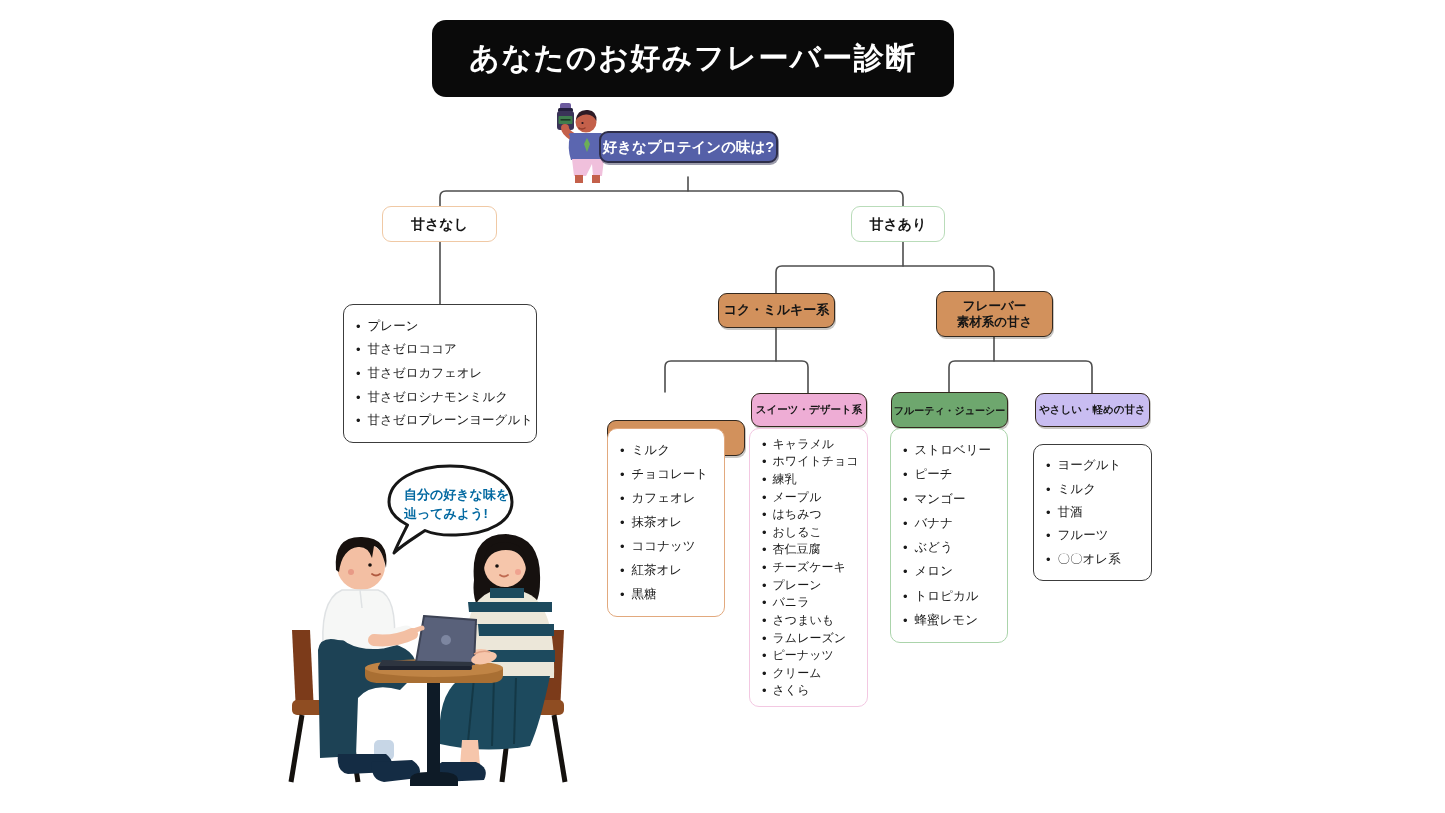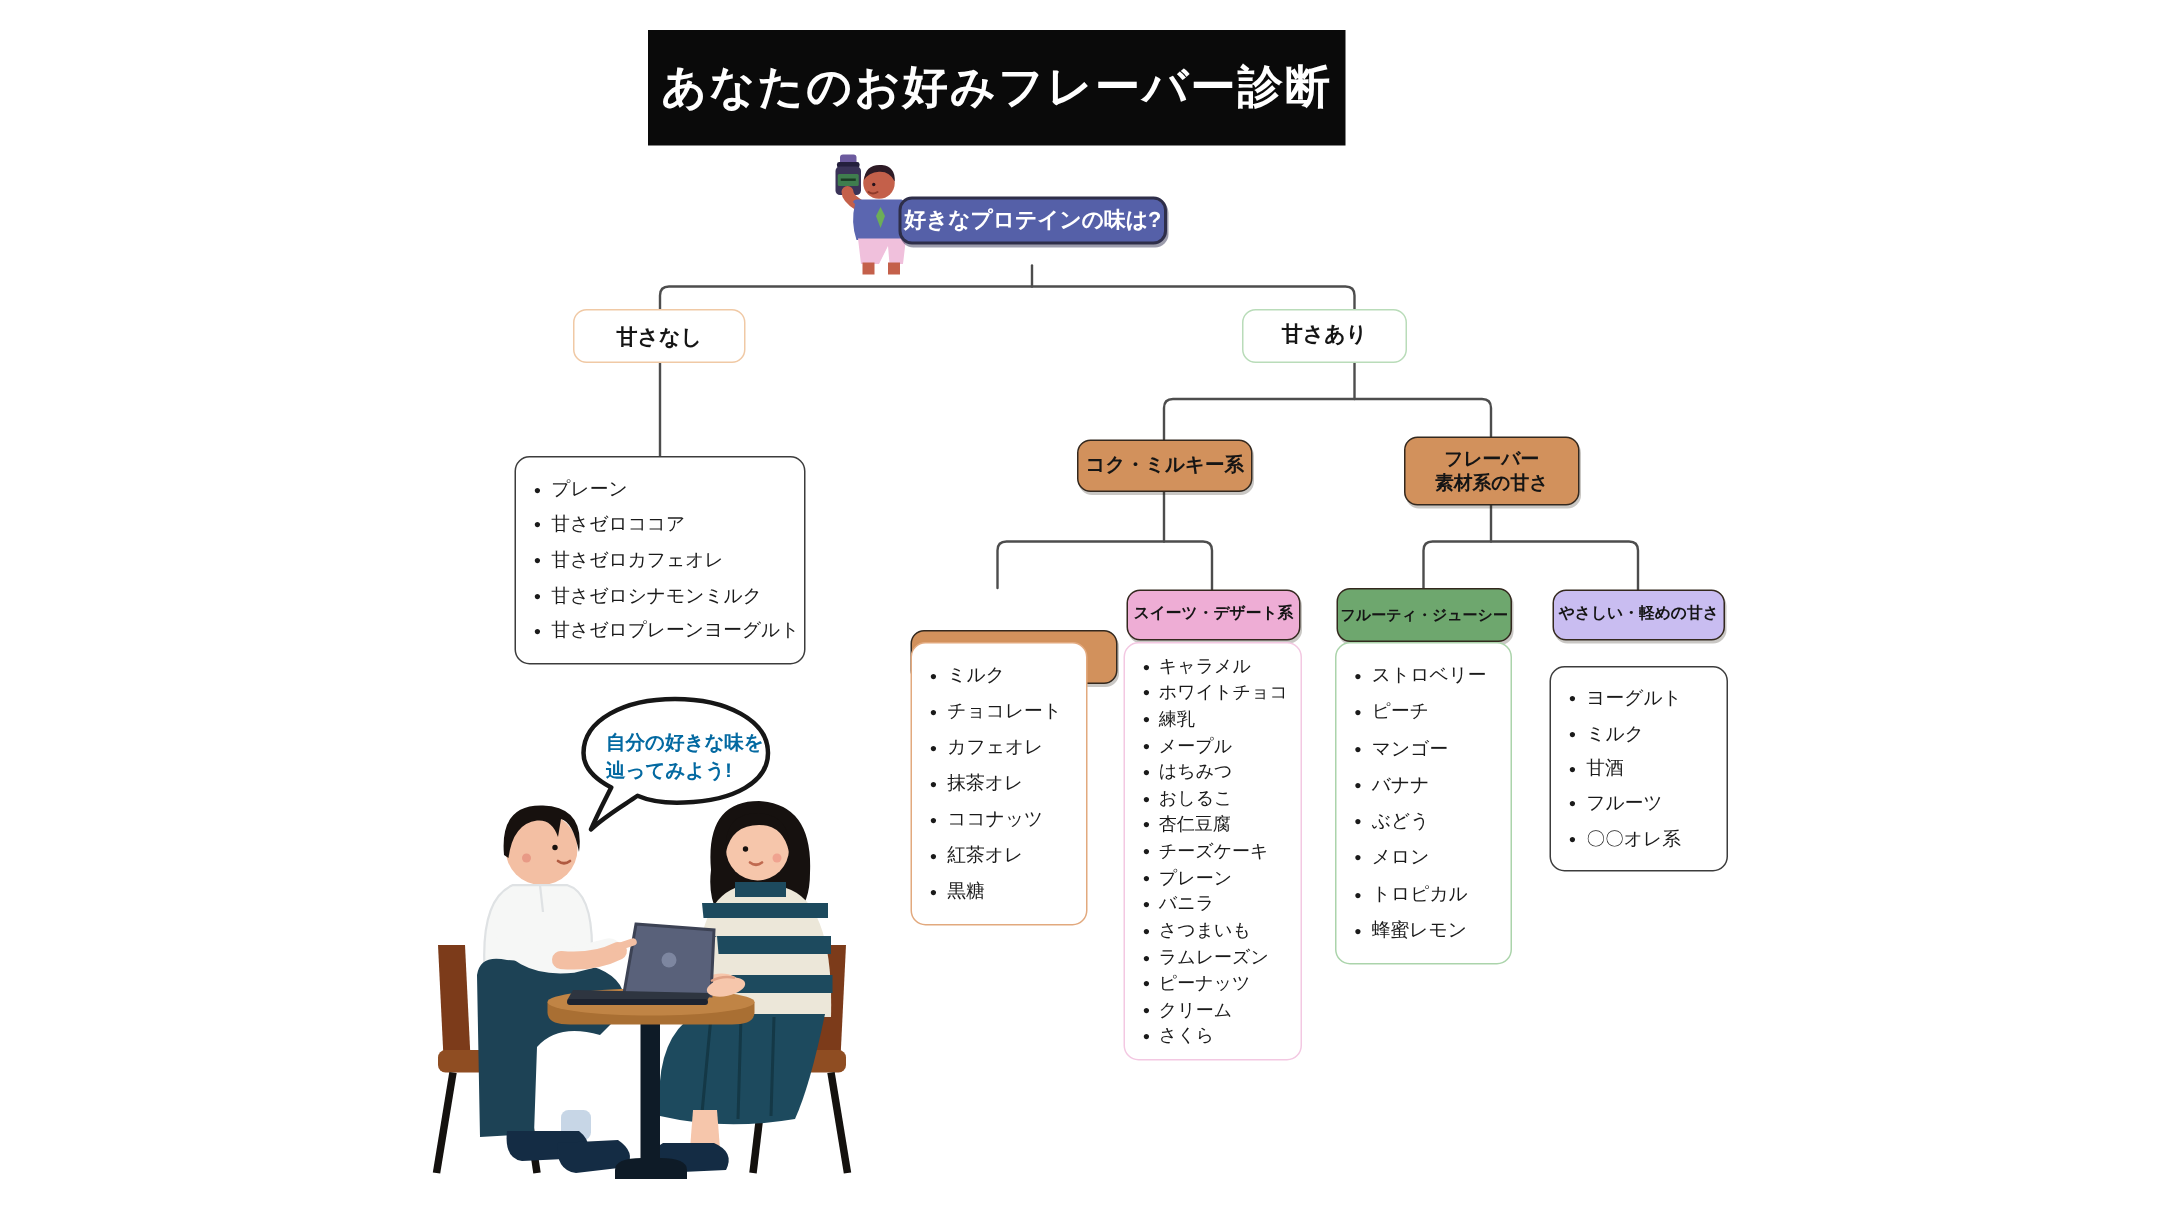--- a/index.html
+++ b/index.html
@@ -63,21 +63,21 @@
       <path d="M440 242 L440 323"></path>
       <path d="M903 242 L903 266"></path>
       <path d="M776 293 L776 272 Q776 266 782 266 L988 266 Q994 266 994 272 L994 291"></path>
       <path d="M776 328 L776 361"></path>
       <path d="M665 392 L665 367 Q665 361 671 361 L802 361 Q808 361 808 367 L808 393"></path>
       <path d="M994 337 L994 361"></path>
       <path d="M949 392 L949 367 Q949 361 955 361 L1086 361 Q1092 361 1092 367 L1092 393"></path>
     </g>
   </svg>
 
-  <div class="abs title" style="left:432px;top:20px;width:465px;height:77px;">あなたのお好みフレーバー診断</div>
+  <div class="abs title" style="left:432px;top:20px;width:522px;height:77px;border-radius:14px;">あなたのお好みフレーバー診断</div>
 
   <svg class="abs" style="left:543px;top:96px;width:90px;height:88px;" viewBox="0 0 90 88">
     <g>
       <rect x="17" y="7" width="11" height="7" rx="2" fill="#6c5a9e"></rect>
       <rect x="15" y="12" width="15" height="4" rx="1.5" fill="#241f3d"></rect>
       <rect x="14" y="15" width="17" height="19" rx="3" fill="#3a3358"></rect>
       <rect x="15.5" y="20" width="14" height="8" rx="1" fill="#3f7d4e"></rect>
       <rect x="17.5" y="23" width="10" height="1.6" fill="#1c3a24"></rect>
     </g>
     <g>
@@ -91,21 +91,21 @@
       <path d="M44 42 L47 48 L44 56 L41 48 Z" fill="#6cae57"></path>
       <path d="M29 63 L61 63 L59 80 L50 80 L49 68 L43 80 L31 80 Z" fill="#f0c0dc"></path>
       <rect x="32" y="79" width="8" height="8" fill="#c4604a"></rect>
       <rect x="49" y="79" width="8" height="8" fill="#c4604a"></rect>
     </g>
   </svg>
 
   <div class="abs node q" style="left:599px;top:131px;width:179px;height:32px;">好きなプロテインの味は?</div>
 
   <div class="abs node soft-orange" style="left:382px;top:206px;width:115px;height:36px;">甘さなし</div>
-  <div class="abs node soft-green" style="left:828px;top:206px;width:110px;height:36px;font-family:Liberation Mono, monospace;">甘さあり</div>
+  <div class="abs node soft-green" style="left:851px;top:206px;width:94px;height:36px;">甘さあり</div>
 
   <div class="abs listbox b-dark" style="left:343px;top:304px;width:194px;height:139px;">
     <ul>
         <li>プレーン</li>
         <li>甘さゼロココア</li>
         <li>甘さゼロカフェオレ</li>
         <li>甘さゼロシナモンミルク</li>
         <li>甘さゼロプレーンヨーグルト</li>
       </ul>
   </div>

